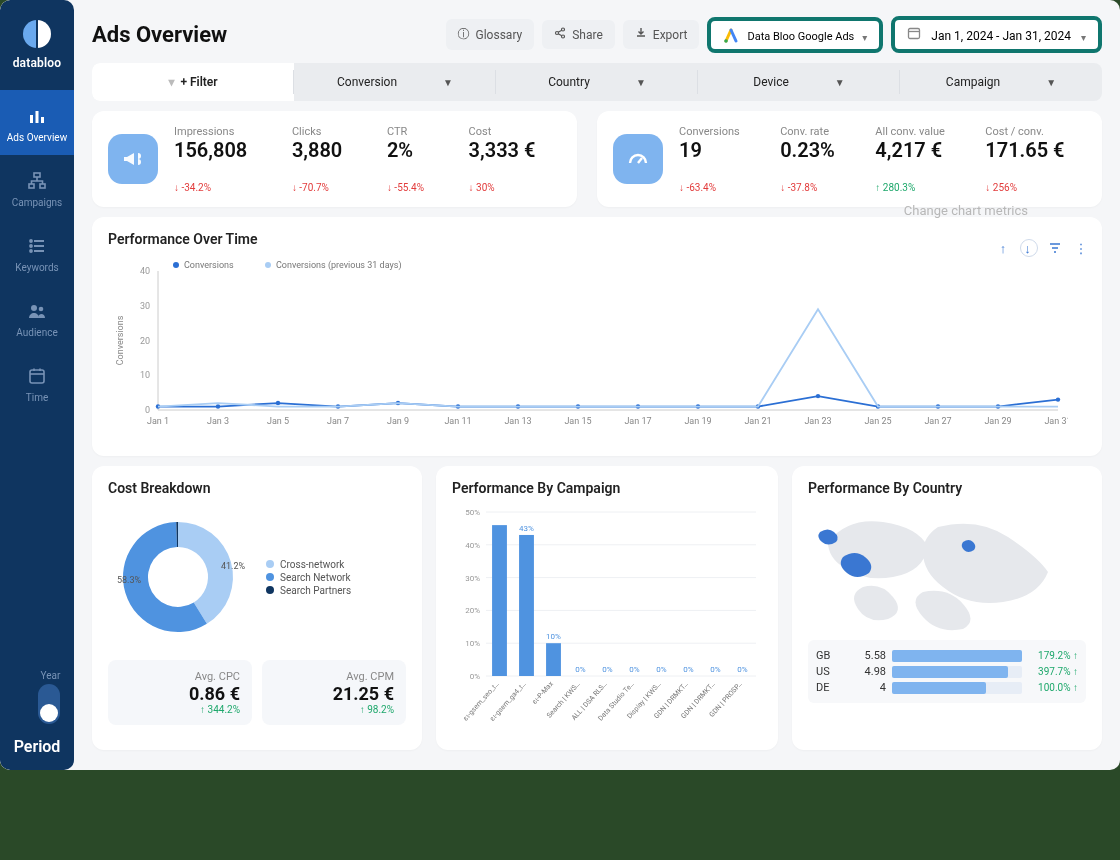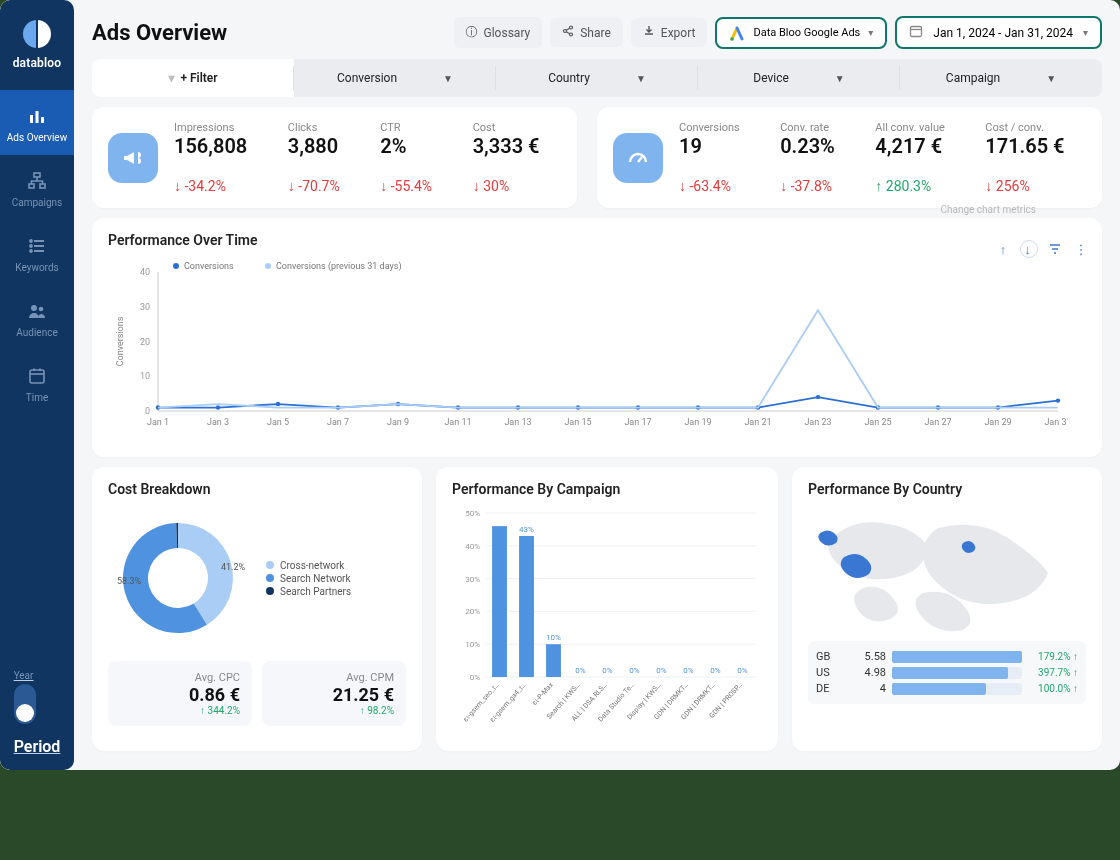--- a/index.html
+++ b/index.html
@@ -10,61 +10,61 @@
   .sidebar { width: 96px; background: #0f3560; color: #bcd0e6; display: flex; flex-direction: column; align-items: center; padding: 18px 0 14px; border-radius: 10px; }
   .logo { display: flex; flex-direction: column; align-items: center; margin-bottom: 20px; justify-content: space-between; }
   .logo-mark { width: 32px; height: 32px; position: relative; margin-bottom: 6px; }
   .logo-mark svg { width: 32px; height: 32px; }
   .logo-text { font-size: 12px; color: #fff; font-weight: 600; letter-spacing: .2px; }
   .nav { display: flex; flex-direction: column; width: 100%; }
   .nav-item { display: flex; flex-direction: column; align-items: center; padding: 16px 0 12px; font-size: 10px; gap: 6px; color: #7893b6; cursor: pointer; }
   .nav-item.active { background: #1a5cb4; color: #fff; }
   .nav-item .ico { width: 20px; height: 20px; display: flex; align-items: center; justify-content: center; }
   .sidebar .spacer { flex: 1; }
-  .period-toggle { display: flex; flex-direction: column; align-items: flex-start; gap: 3px; margin-top: 10px; text-decoration: underline; }
+  .period-toggle { display: flex; flex-direction: column; align-items: flex-end; gap: 3px; margin-top: 10px; }
   .period-toggle .label { font-size: 10px; color: #7893b6; }
   .period-toggle .track { width: 22px; height: 40px; background: #2a5994; border-radius: 12px; position: relative; }
   .period-toggle .knob { position: absolute; left: 2px; bottom: 2px; width: 18px; height: 18px; border-radius: 50%; background: #fff; }
   .period-toggle .sel { font-size: 16px; color: #fff; font-weight: 600; margin-top: 10px; }
 
   
   .main { flex: 1; padding: 16px 18px; display: flex; flex-direction: column; gap: 10px; }
 
   
   .hdr { display: flex; align-items: center; justify-content: space-between; }
   .title { font-size: 22px; font-weight: 700; color: #111; }
   .hdr-actions { display: flex; gap: 8px; align-items: center; }
   .btn { display: flex; align-items: center; gap: 6px; font-size: 12px; color: #555; background: #eef0f3; border-radius: 6px; padding: 7px 12px; cursor: pointer; }
-  .pill { display: flex; align-items: center; gap: 8px; font-size: 11px; background: #fff; border: 2px solid #0f766e; border-radius: 8px; padding: 6px 12px; cursor: pointer; }
+  .pill { display: flex; align-items: flex-end; gap: 8px; font-size: 11px; background: #fff; border: 4px solid #0f766e; border-radius: 8px; padding: 6px 12px; cursor: pointer; }
   .pill .gads { width: 16px; height: 16px; display: inline-block; }
   .caret { margin-left: auto; font-size: 10px; color: #777; }
   .date-pill { gap: 10px; font-size: 12px; }
 
   
   .tabs { display: grid; grid-template-columns: repeat(5, 1fr); background: #eaecef; border-radius: 8px; overflow: hidden; }
   .tabs .tab { display: flex; align-items: center; justify-content: center; gap: 6px; font-size: 12px; color: #222; padding: 12px; cursor: pointer; position: relative; }
   .tabs .tab:not(:last-child)::after { content:""; position:absolute; right:0; top:18%; height:64%; width:1px; background:#dcdfe4; }
   .tabs .tab:first-child { background: #fff; font-weight: 600; }
   .tabs .tab .chev { margin-left: 40px; font-size: 10px; color: #555; }
 
   
   .kpi-row { display: grid; grid-template-columns: 485px 1fr; gap: 20px; }
   .card { background: #fff; border-radius: 12px; padding: 14px 16px; box-shadow: 0 1px 2px rgba(0,0,0,.03); }
   .kpi-card { display: flex; gap: 16px; align-items: center; }
   .kpi-icon { width: 50px; height: 50px; border-radius: 14px; background: #7fb4ef; color: #fff; display: flex; align-items: center; justify-content: center; font-size: 22px; }
   .kpi-grid { display: grid; grid-template-columns: repeat(4, auto); gap: 8px 19px; flex: 1; }
   .kpi-item .lbl { font-size: 11px; color: #888; }
   .kpi-item .val { font-size: 20px; font-weight: 600; color: #111; }
-  .kpi-item .delta { font-size: 14px; margin-top: 20px; }
+  .kpi-item .delta { font-size: 10px; margin-top: 20px; }
   .delta.down { color: #e23c3c; }
   .delta.up { color: #1fa86c; }
 
   
   .panel-title { font-size: 14px; font-weight: 600; color: #222; margin-bottom: 6px; }
-  .chart-hint { position: absolute; top: -14px; right: 66px; font-size: 10px; color: #b8b8b8; }
+  .chart-hint { position: absolute; top: -14px; right: 74px; font-size: 13px; color: #b8b8b8; }
   .chart-panel { position: relative; }
   .chart-toolbar { position: absolute; top: 22px; right: 12px; display: flex; gap: 8px; align-items: center; color: #3a77d2; }
   .chart-toolbar .ico { width: 18px; height: 18px; display: flex; align-items: center; justify-content: center; border-radius: 4px; font-size: 13px; cursor: pointer; }
   .chart-toolbar .ico.ring { border: 1px solid #cfdaea; border-radius: 10px; padding: 2px 6px; }
   svg text { font-family: inherit; }
 
   
   .bottom { display: grid; grid-template-columns: 330px 1fr 310px; gap: 14px; }
   .mini-card { background:#f5f7fa; border-radius:8px; padding:10px 12px; }
   .mini-card .mlbl { font-size: 11px; color: #888; }

